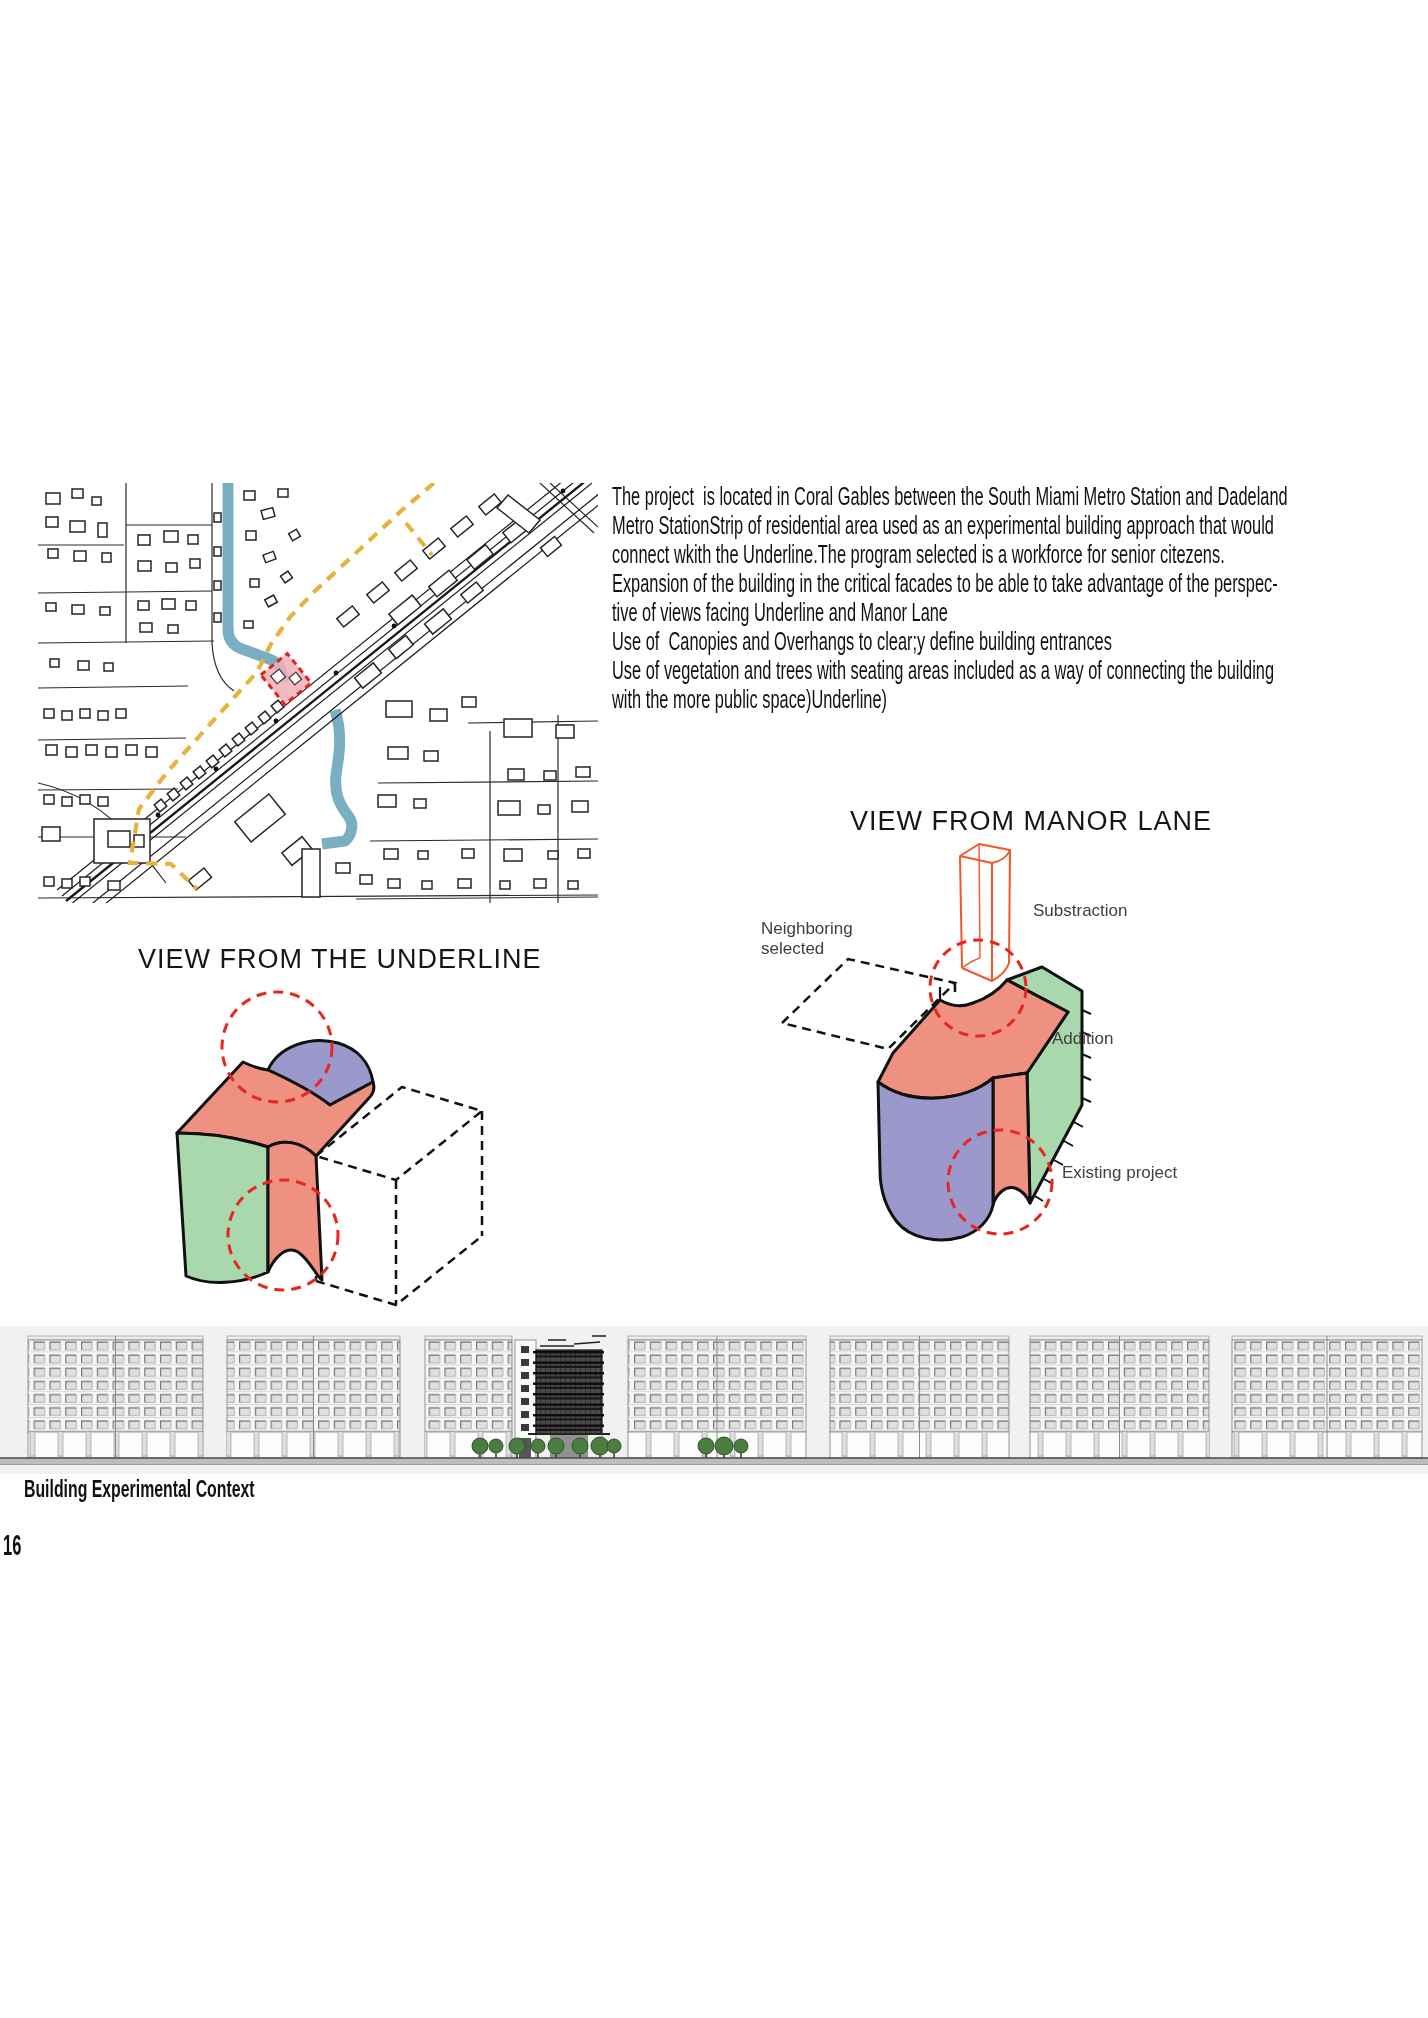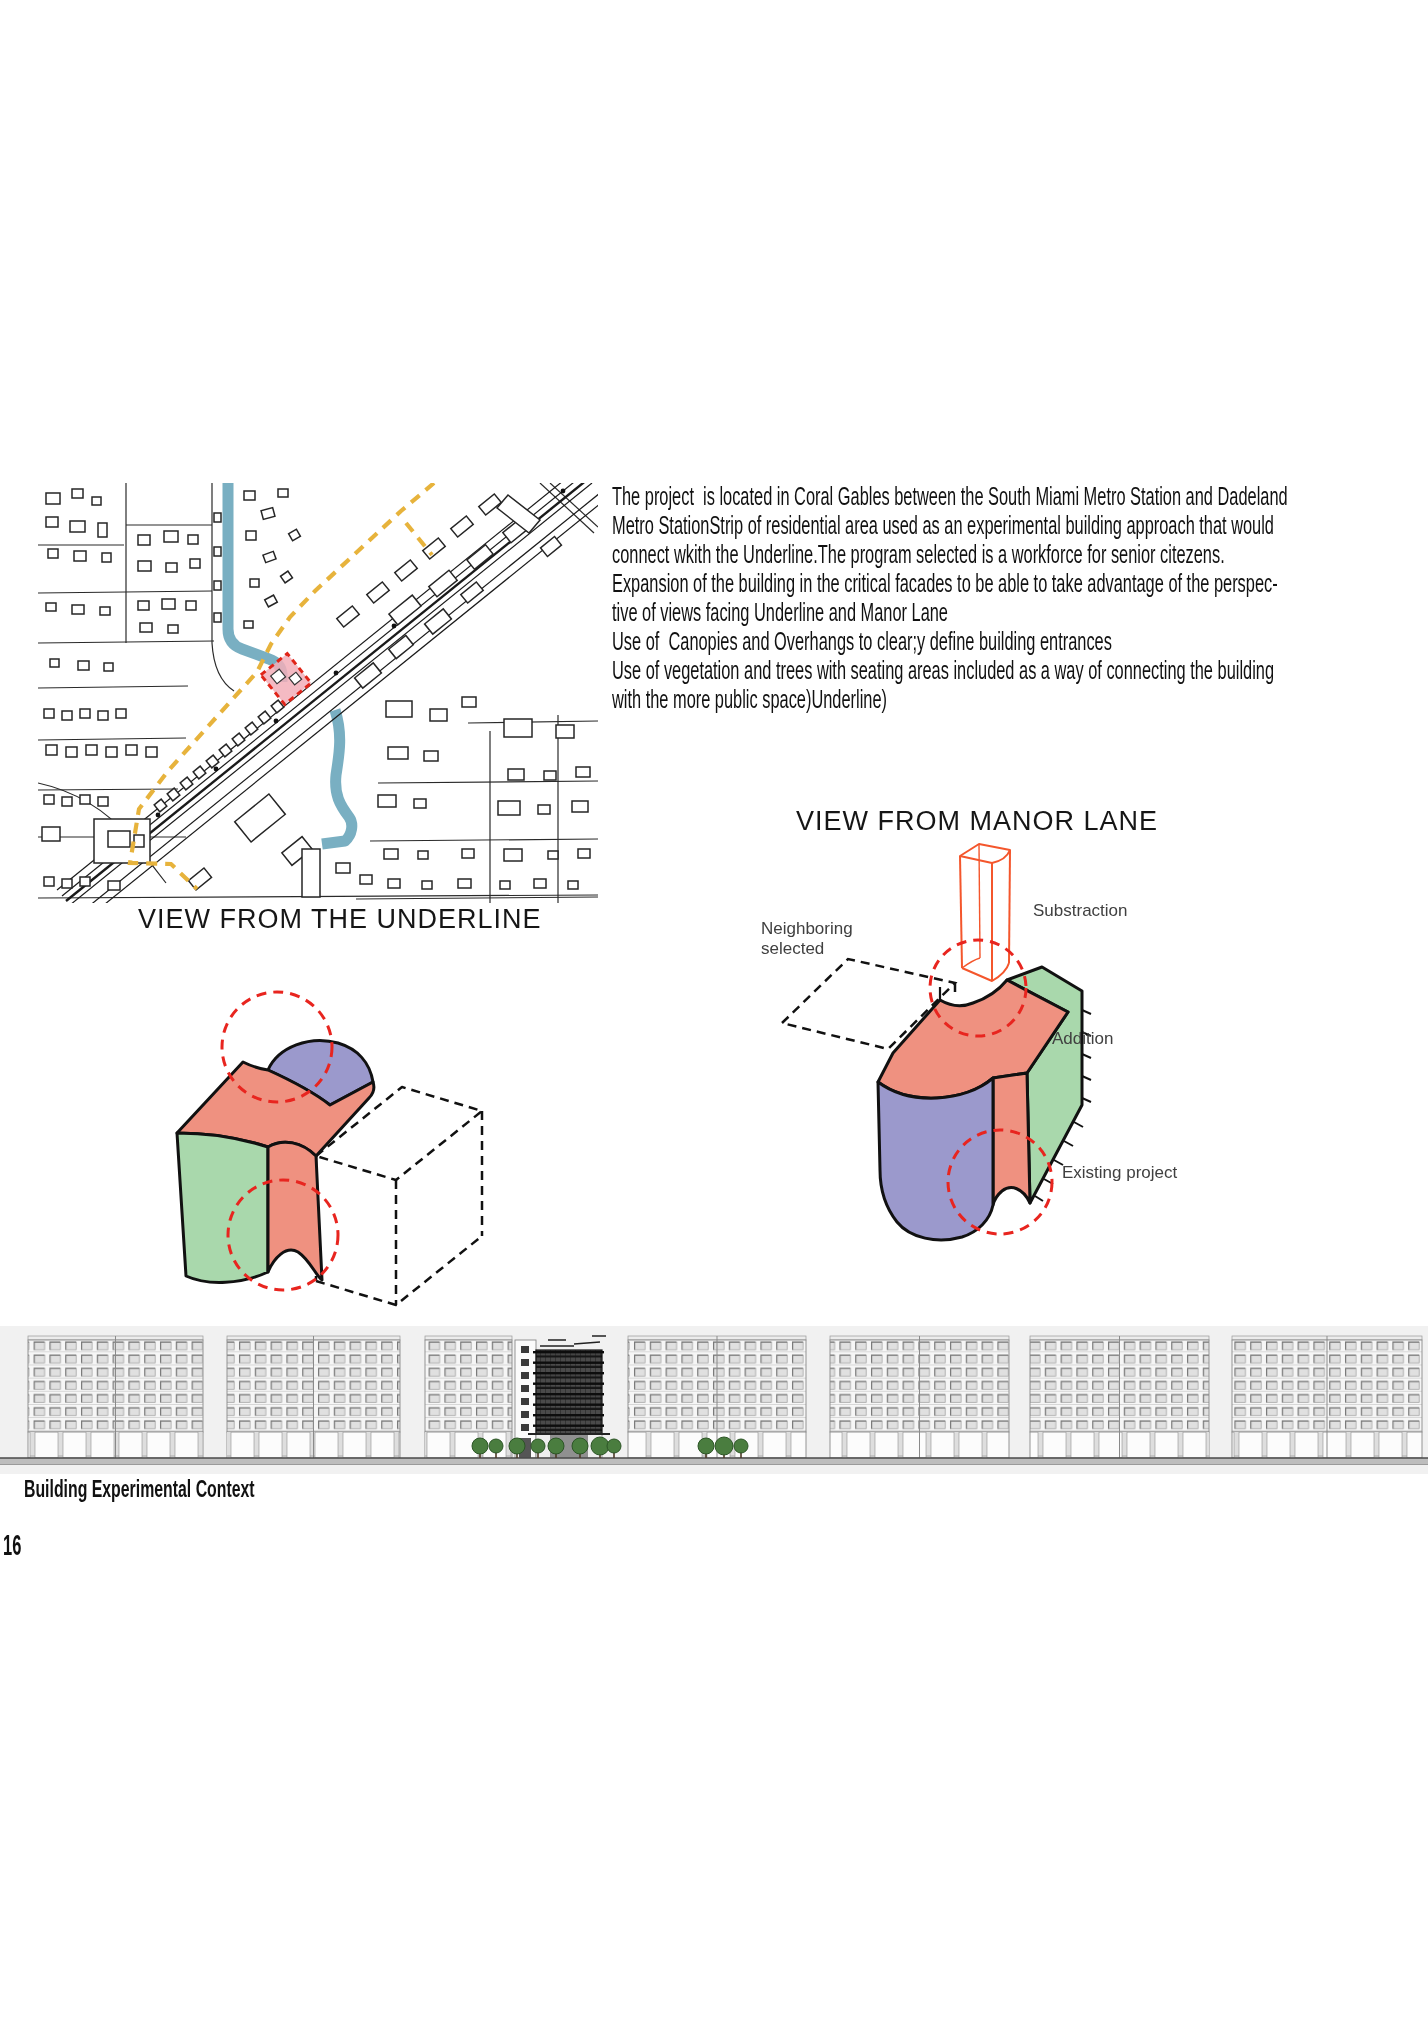--- a/index.html
+++ b/index.html
@@ -3,22 +3,22 @@
 <meta charset="utf-8">
 <style>
   html,body{margin:0;padding:0}
   body{width:1428px;height:2018px;background:#ffffff;position:relative;overflow:hidden;
        font-family:"Liberation Sans",sans-serif;color:#1a1a1a}
   .abs{position:absolute}
   
   .desc{left:612px;top:482px;width:1185px;transform:scaleX(.63);transform-origin:0 0}
   .desc-line{font-size:26px;line-height:29px;white-space:pre;color:#111}
   .view-title{font-size:27px;letter-spacing:1px;white-space:nowrap;color:#161616;text-align:center}
-  .h-underline{left:138px;top:904px;width:394px}
-  .h-manor{left:796px;top:806px;width:352px}
+  .h-underline{left:138px;top:944px;width:394px}
+  .h-manor{left:850px;top:806px;width:352px}
   .dlabel{font-size:17px;line-height:20px;color:#404040;white-space:nowrap}
   .lbl-neighboring{left:761px;top:919px}
   .lbl-substraction{left:1033px;top:901px}
   .lbl-addition{left:1052px;top:1029px}
   .lbl-existing{left:1062px;top:1163px}
   .caption{left:24px;top:1475px;font-size:24px;font-weight:700;white-space:nowrap;
            transform:scaleX(.66);transform-origin:0 0;color:#111}
   .pagenum{left:3px;top:1528px;font-size:30px;font-weight:700;
            transform:scaleX(.55);transform-origin:0 0;color:#111}
   svg{display:block}

